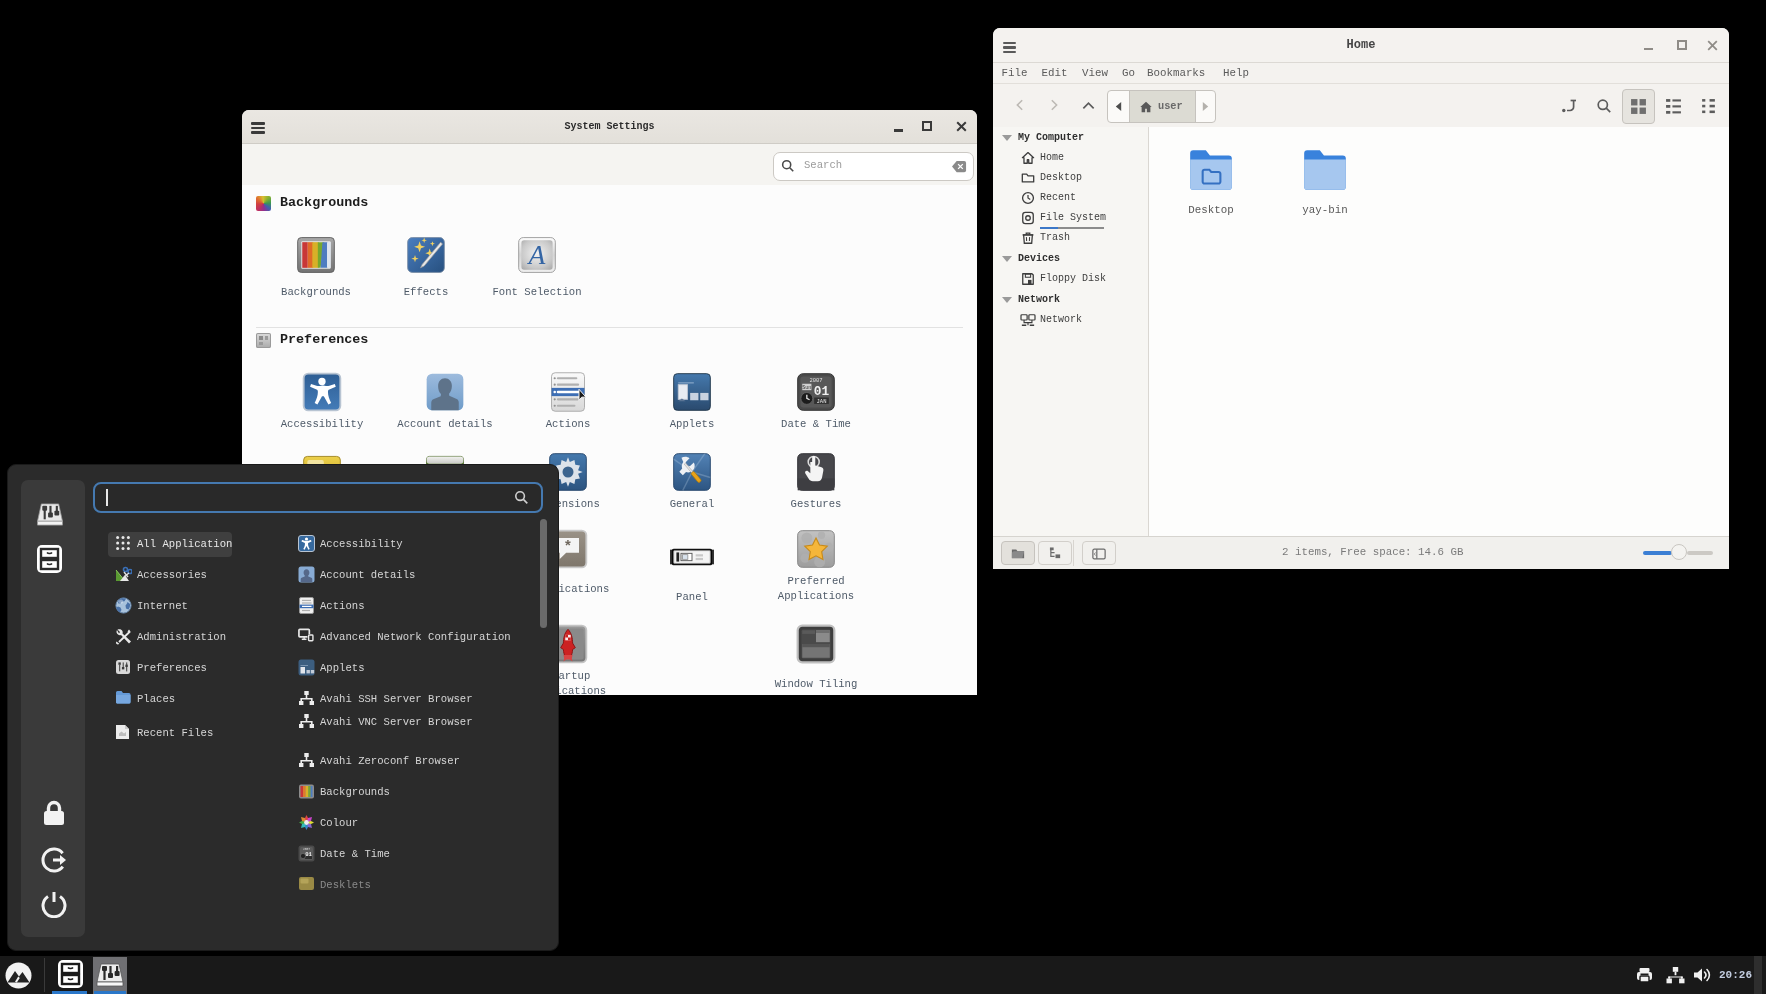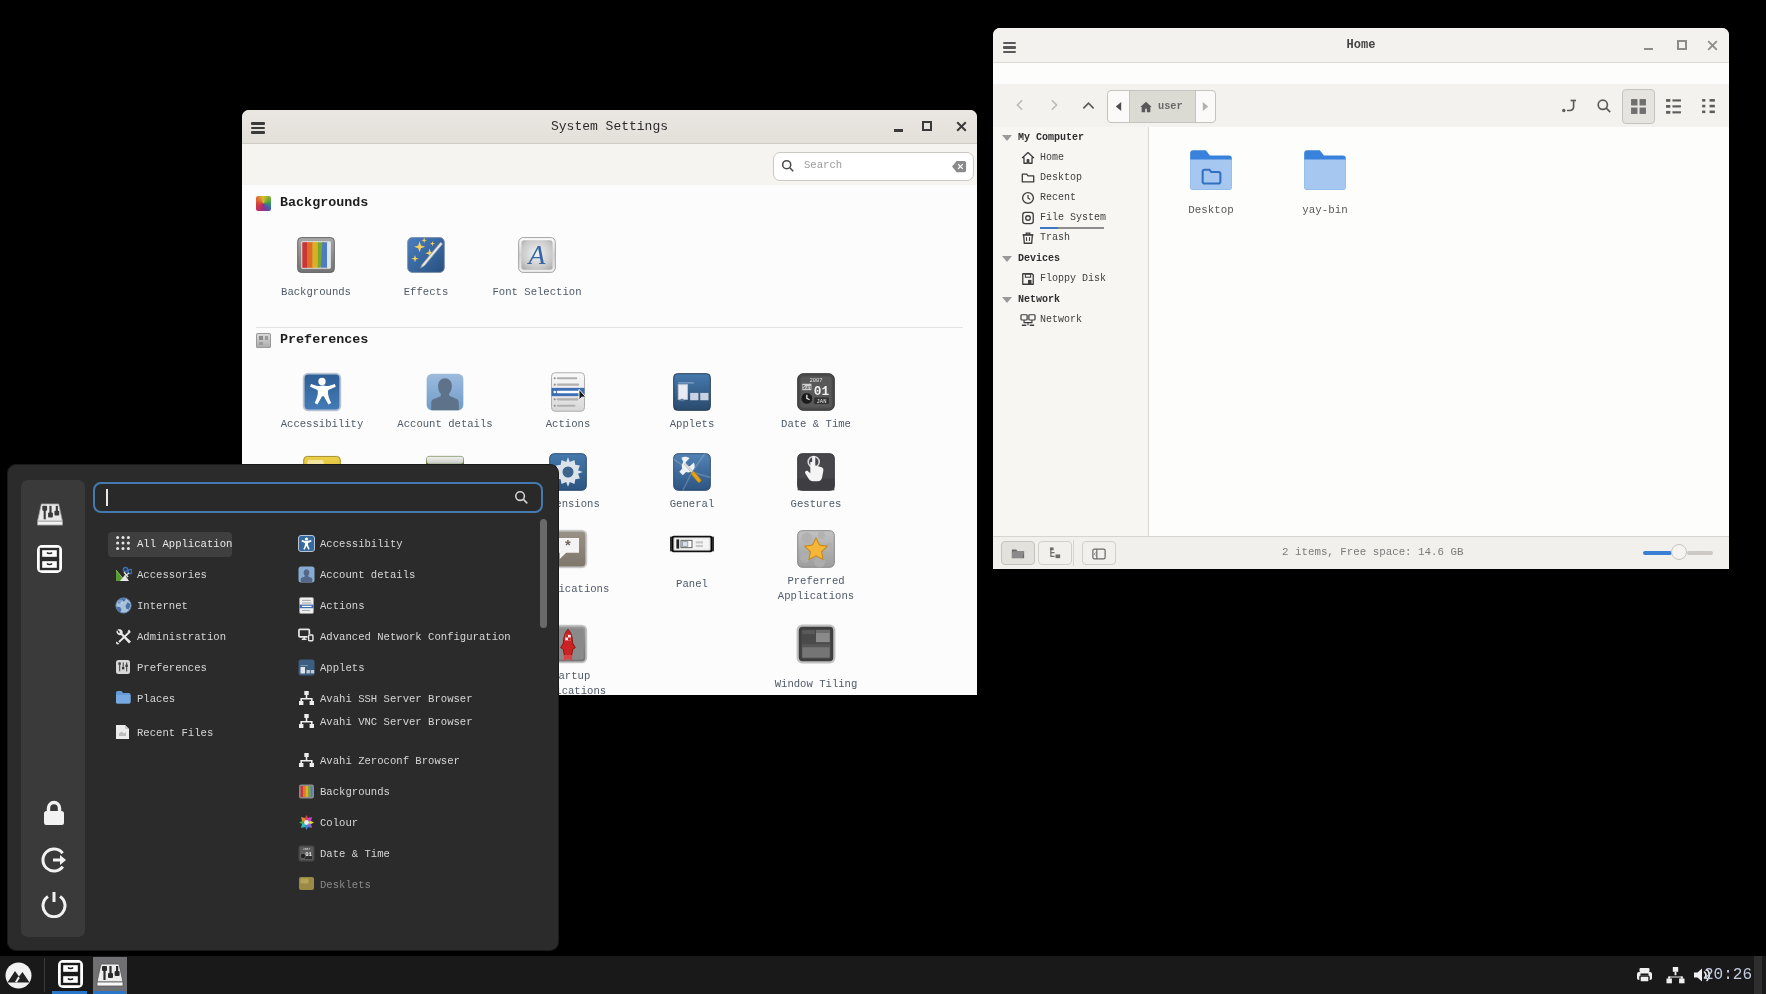--- a/index.html
+++ b/index.html
@@ -1,21 +1,21 @@
 <!DOCTYPE html>
 <html><head><meta charset="utf-8">
 <style>
 html,body{margin:0;padding:0;width:1766px;height:994px;background:#000;overflow:hidden;
  font-family:"Liberation Mono",monospace;}
 .abs{position:absolute}
 
 #set{position:absolute;left:242px;top:110px;width:735px;height:585px;background:#fcfcfc;border-radius:7px 7px 0 0;}
 #set .hb{position:absolute;left:0;top:0;right:0;height:33px;background:linear-gradient(#eae7e2,#e3e0da);border-bottom:1px solid #cfccc6;border-radius:7px 7px 0 0;}
 #set .tb{position:absolute;left:0;top:34px;right:0;height:41px;background:#f5f4f1;}
-.title{font-weight:normal;font-size:13px;color:#2b2b2b;text-align:center;line-height:33px}
+.title{font-weight:bold;font-size:10px;color:#2b2b2b;text-align:center;line-height:33px}
 .ham b{display:block;height:2.6px;background:#3a3a3a;margin:2.1px 0;border-radius:1px}
 .entry{position:absolute;background:#fff;border:1px solid #ccc9c4;border-radius:7px;}
 .sec-h{position:absolute;font-weight:bold;font-size:13.4px;color:#1d1d1d}
 .tile{position:absolute;width:124px;text-align:center;}
 .tile svg{display:inline-block}
 .lb{font-size:10.6px;color:#4e5a68;line-height:15.4px;margin-top:3px}
 .lb2{height:31px;display:flex;align-items:center;justify-content:center}
 .tile.p .lb{margin-top:-2px}
 
 #nemo{position:absolute;left:993px;top:28px;width:736px;height:541px;background:#fdfdfc;border-radius:7px 7px 0 0;}
@@ -31,21 +31,21 @@
 .srow svg{position:absolute;left:0;top:3px}
 .flab{position:absolute;font-size:10.8px;color:#585858;text-align:center;width:120px}
 
 #menu{position:absolute;left:7px;top:464px;width:552px;height:487px;background:#2b2b2b;border:1px solid #1a1a1a;border-radius:9px;box-sizing:border-box}
 #menu .strip{position:absolute;left:13px;top:15px;width:64px;height:457px;background:#3a3a3a;border-radius:7px}
 #menu .search{position:absolute;left:85px;top:17px;width:450px;height:31px;border:2px solid #4579b0;border-radius:8px;background:#292929;box-sizing:border-box}
 .mrow{position:absolute;height:26px;line-height:26px;font-size:10.6px;color:#d6d6d6;white-space:nowrap}
 .mrow svg{position:absolute;top:4px;left:0}
 
 #panel{position:absolute;left:0;top:956px;width:1766px;height:38px;background:#191919;}
-.clock{position:absolute;right:14px;top:0;height:25px;line-height:38px;font-size:16px;color:#c3cde0;font-weight:normal}
+.clock{position:absolute;right:14px;top:0;height:25px;line-height:38px;font-size:11px;color:#c3cde0;font-weight:bold}
 </style></head>
 <body>
 
 <div id="set">
  <div class="hb">
   <div class="ham" style="position:absolute;left:9px;top:10px;width:14px">
         <b></b>
         <b></b>
         <b></b>
       </div>
@@ -308,21 +308,21 @@
             <stop offset="0" stop-color="#9a9287"></stop>
             <stop offset="1" stop-color="#7e766b"></stop>
           </linearGradient>
         </defs>
         <rect x="4" y="4" width="40" height="40" rx="5" fill="url(#ntf)" stroke="#c9c9c9" stroke-width="2"></rect>
         <path d="M12 12h24v16H22l-7 7v-7h-3z" fill="#f4f4f4"></path>
         <text x="24" y="26" font-size="16" font-weight="bold" fill="#6e665c" text-anchor="middle">*</text>
       </svg>
   <div class="lb lb2">Notifications</div>
  </div>
- <div class="tile p" style="left:388px;top:412px">
+ <div class="tile p" style="left:388px;top:425px">
   <svg width="44" height="44" viewBox="0 0 48 48">
         <rect x="2" y="15" width="44" height="18" rx="2" fill="#111"></rect>
         <rect x="4" y="17" width="40" height="14" rx="1" fill="#f4f4f4" stroke="#888"></rect>
         <rect x="7" y="19" width="3" height="10" fill="#222"></rect>
         <rect x="12" y="20" width="12" height="8" fill="#fff" stroke="#555"></rect>
         <rect x="13.5" y="21.5" width="6" height="5" fill="#d8e2ec" stroke="#777" stroke-width=".7"></rect>
         <rect x="28" y="21" width="8" height="2.4" fill="#c8c8c8"></rect>
         <rect x="28" y="25" width="8" height="2.4" fill="#c8c8c8"></rect>
         <rect x="0" y="16" width="3" height="16" fill="#000" opacity=".8"></rect>
         <rect x="45" y="16" width="3" height="16" fill="#000" opacity=".8"></rect>
@@ -387,20 +387,28 @@
         <b style="background:#5a5a5a;height:2.2px"></b>
         <b style="background:#5a5a5a;height:2.2px"></b>
         <b style="background:#5a5a5a;height:2.2px"></b>
       </div>
   <div class="title" style="font-weight:bold">Home</div>
   <div style="position:absolute;left:651px;top:20px;width:9px;height:2.4px;background:#8f8c87"></div>
   <div style="position:absolute;left:684px;top:12px;width:10px;height:10px;border:2px solid #8f8c87;box-sizing:border-box"></div>
   <svg width="11" height="11" style="position:absolute;left:714px;top:12px" viewBox="0 0 11 11">
         <path d="M1.2 1.2l8.6 8.6M9.8 1.2l-8.6 8.6" stroke="#8f8c87" stroke-width="1.8"></path>
       </svg>
+ </div>
+ <div class="mb">
+  <span style="left:8.5px">File</span>
+      <span style="left:48.5px">Edit</span>
+      <span style="left:89px">View</span>
+      <span style="left:129px">Go</span>
+      <span style="left:154px">Bookmarks</span>
+      <span style="left:230px">Help</span>
  </div>
  <div class="tb">
 
   <svg width="14" height="14" style="position:absolute;left:20px;top:14px" viewBox="0 0 16 16">
         <path d="M10.5 2.5L5 8l5.5 5.5" fill="none" stroke="#bcb9b4" stroke-width="1.8"></path>
       </svg>
   <svg width="14" height="14" style="position:absolute;left:54px;top:14px" viewBox="0 0 16 16">
         <path d="M5.5 2.5L11 8l-5.5 5.5" fill="none" stroke="#bcb9b4" stroke-width="1.8"></path>
       </svg>
   <svg width="15" height="15" style="position:absolute;left:88px;top:14px" viewBox="0 0 16 16">

